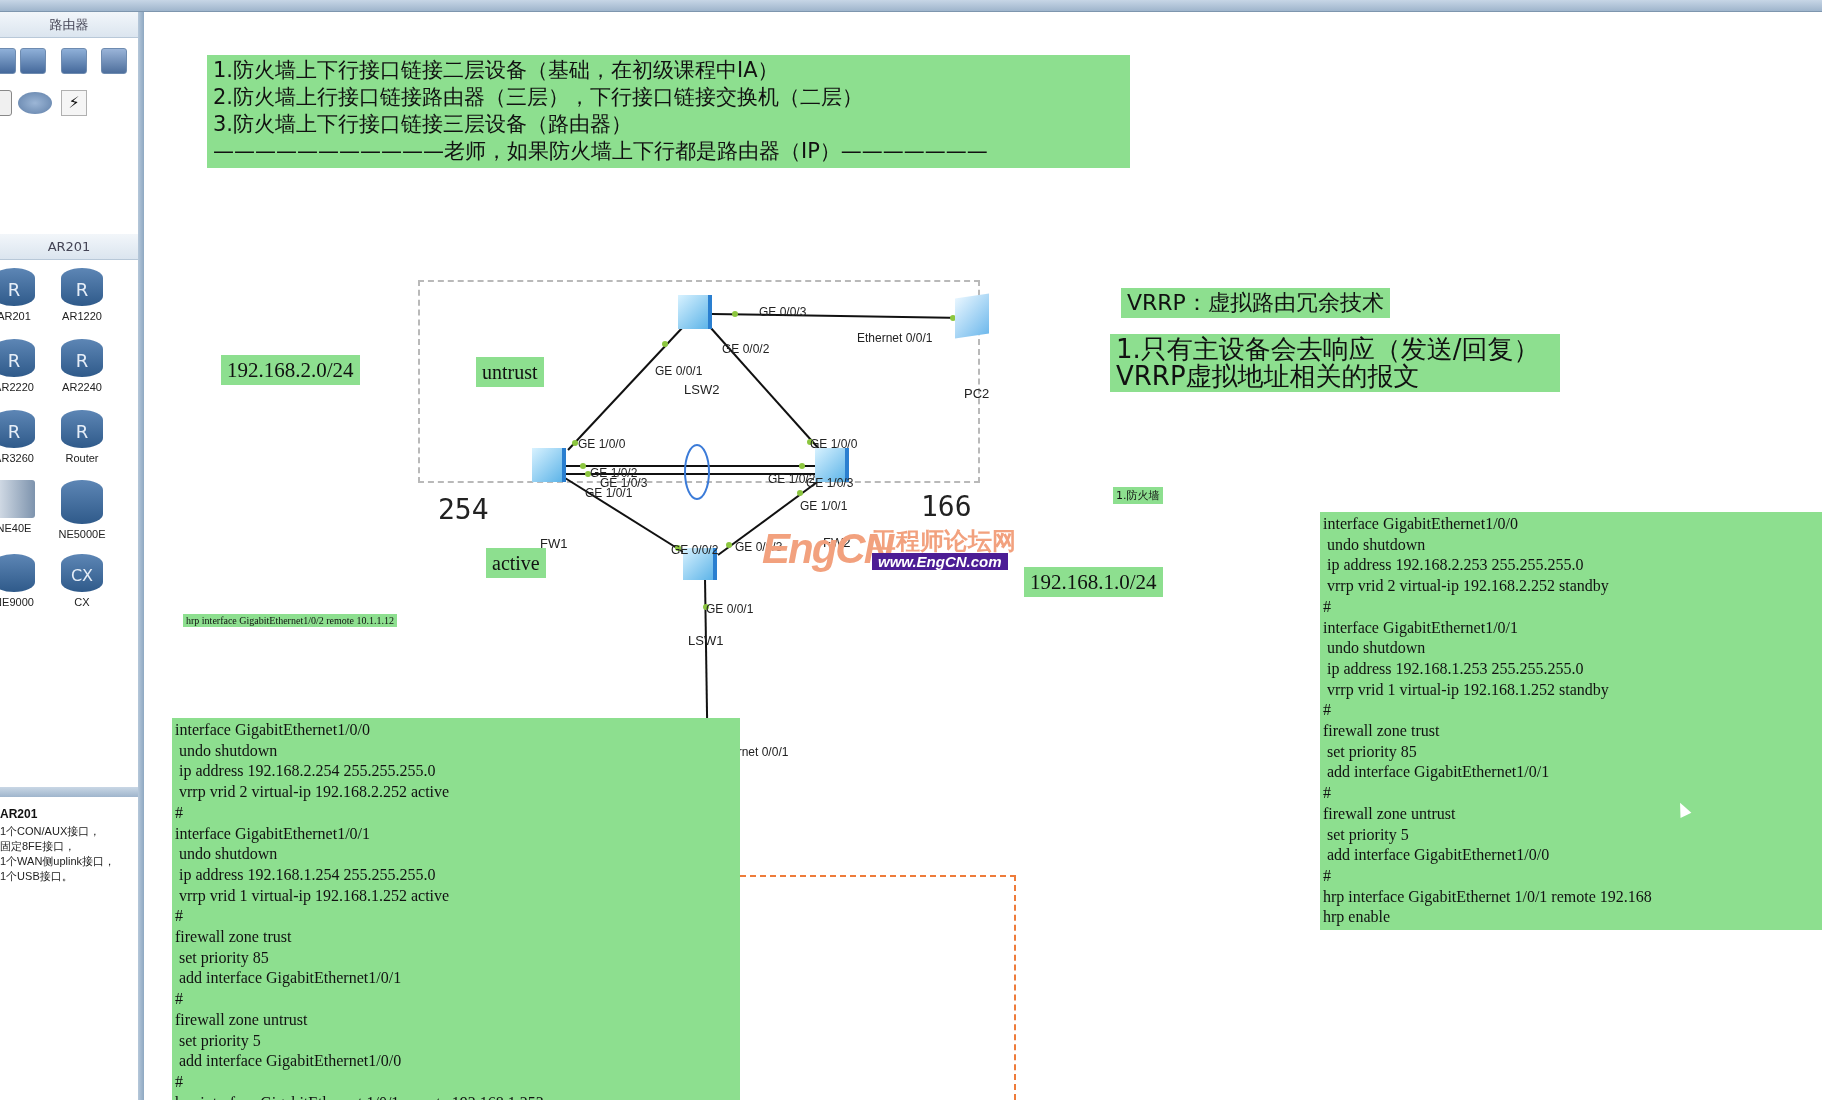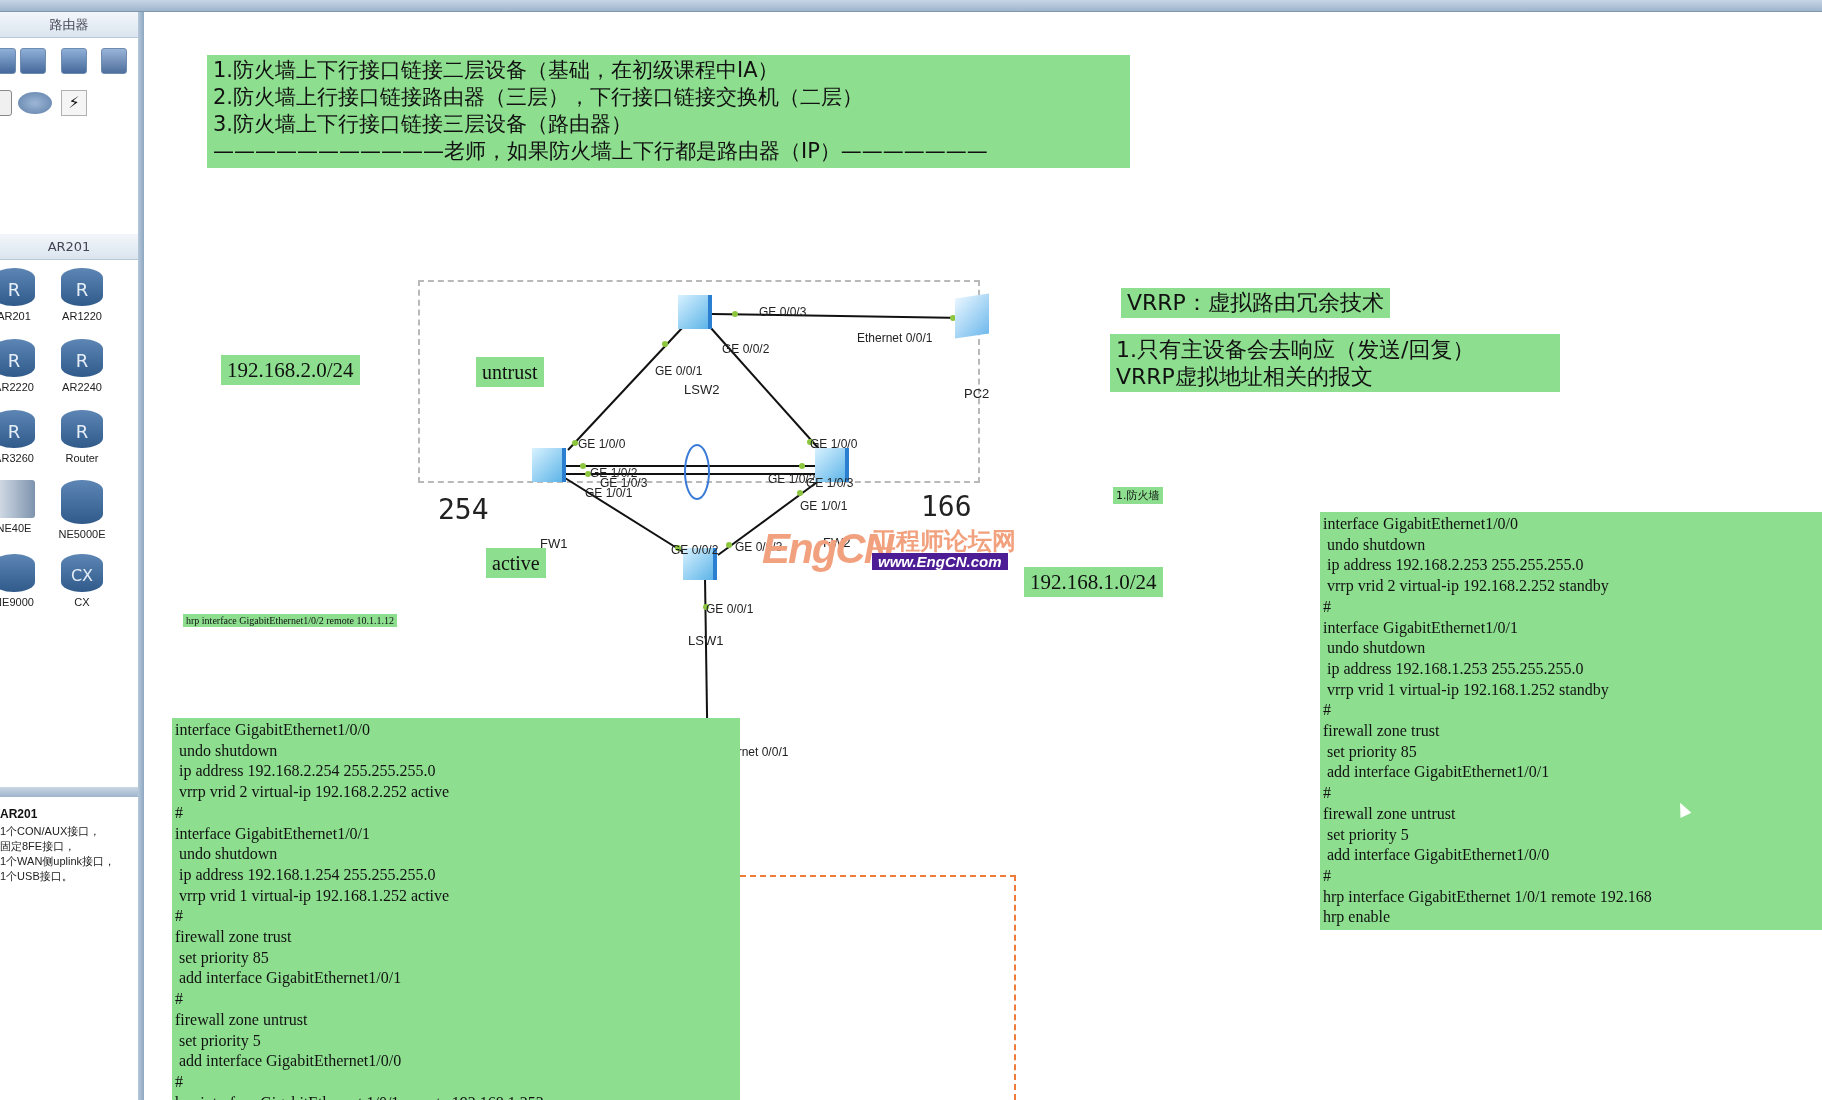--- a/index.html
+++ b/index.html
@@ -197,21 +197,21 @@
 <div class="port" style="left:706px;top:602px;">GE 0/0/1</div>
 <div class="port" style="left:713px;top:745px;">Ethernet 0/0/1</div>
 
 <div class="green tag mono" style="left:221px;top:355px;">192.168.2.0/24</div>
 <div class="green tag mono" style="left:470px;top:357px;font-size:20px;margin-left:6px;">untrust</div>
 <div class="green tag mono" style="left:486px;top:548px;font-size:20px;">active</div>
 <div class="numlbl" style="left:438px;top:493px;">254</div>
 <div class="numlbl" style="left:921px;top:490px;">166</div>
 <div class="green tag mono" style="left:1024px;top:567px;">192.168.1.0/24</div>
 <div class="green tag" style="left:1121px;top:288px;font-size:22px;">VRRP：虚拟路由冗余技术</div>
-<div class="green tag" style="left:1110px;top:334px;width:450px;height:58px;white-space:pre;font-size:22px;line-height:27px;">1.只有主设备会去响应（发送/回复）
+<div class="green tag" style="left:1110px;top:334px;width:450px;height:58px;white-space:pre;font-size:26px;line-height:27px;">1.只有主设备会去响应（发送/回复）
 VRRP虚拟地址相关的报文</div>
 <div class="green fw-small">1.防火墙</div>
 <div class="green hrp-small mono">hrp interface GigabitEthernet1/0/2 remote 10.1.1.12</div>
 
 <div class="watermark">
   <div class="wm-big">EngCN</div>
   <div class="wm-cn">工程师论坛网</div>
   <div class="wm-url">www.EngCN.com</div>
 </div>
 

